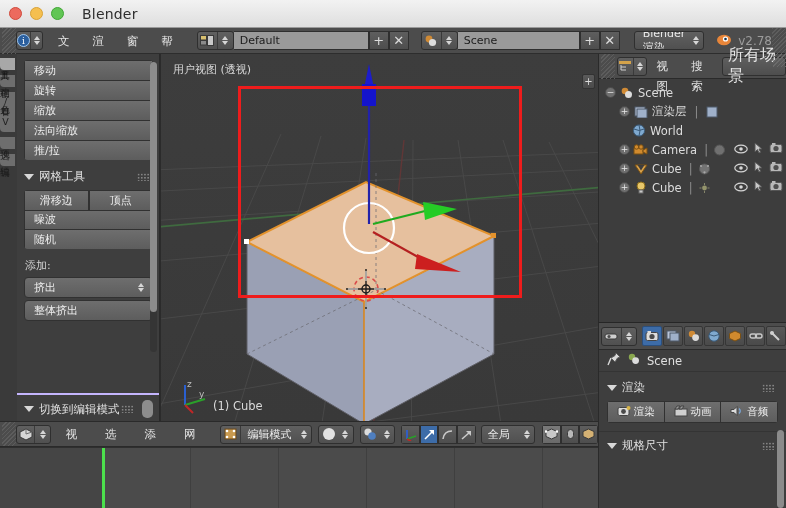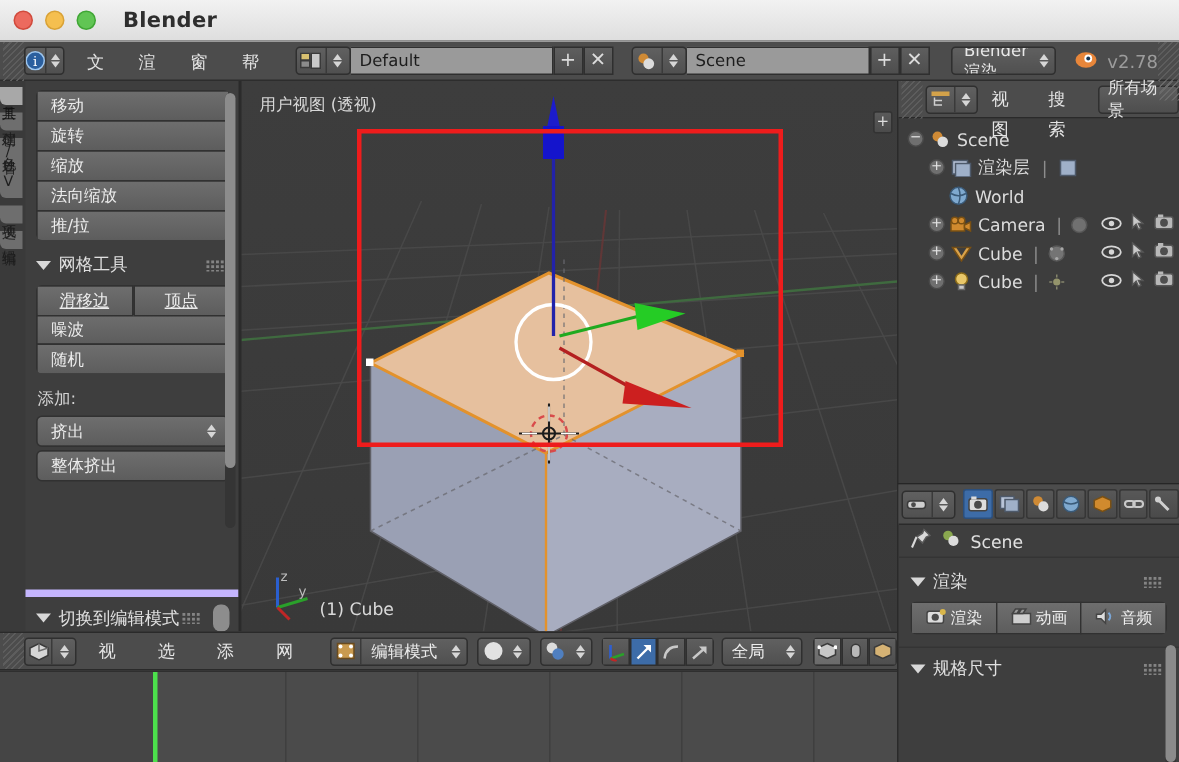--- a/index.html
+++ b/index.html
@@ -17,40 +17,40 @@
     background: linear-gradient(#f2f2f2, #dedede);
     border-bottom: 1px solid #9a9a9a;
     display: flex; align-items: center;
   }
   .lights { display: flex; gap: 8px; margin-left: 9px; }
   .light { width: 13px; height: 13px; border-radius: 50%; }
   .light.red { background: #ec6a5e; border: 1px solid #d04a3c; }
   .light.yellow { background: #f5bf4f; border: 1px solid #d9a236; }
   .light.green { background: #61c554; border: 1px solid #3fa634; }
   #window-title {
-    margin-left: 18px; font-size: 14px; font-weight: bold; color: #2e2e2e;
+    margin-left: 18px; font-size: 14px; font-weight: normal; color: #2e2e2e;
     letter-spacing: .2px;
   }
 
   
   #topbar {
     position: absolute; left: 0; top: 28px; width: 786px; height: 26px;
     background: #4c4c4c; border-bottom: 1px solid #2d2d2d;
     display: flex; align-items: center; padding-left: 2px;
     font-size: 11px; color: #e2e2e2;
   }
   .hdr-grip {
     width: 14px; height: 26px; flex: none;
     background:
       repeating-linear-gradient(-45deg, #5d5d5d 0 1px, transparent 1px 3px);
   }
   .btn {
     background: linear-gradient(#5e5e5e, #4e4e4e);
     border: 1px solid #303030; border-radius: 3px;
-    color: #e3e3e3; font-size: 11px;
+    color: #e3e3e3; font-size: 16px;
     display: flex; align-items: center; justify-content: center;
     height: 19px; padding: 0 5px; cursor: default;
   }
   .menu-item {
     padding: 0 9px; height: 20px; line-height: 20px;
     font-size: 11.5px; color: #e4e4e4; cursor: default;
   }
   .combo {
     display: flex; align-items: center; height: 19px;
     background: linear-gradient(#606060, #505050);
@@ -119,40 +119,40 @@
   }
   .tool-btn {
     background: linear-gradient(#6e6e6e, #5d5d5d);
     border: 1px solid #313131; color: #ececec; font-size: 11px;
     height: 21px; display: flex; align-items: center; padding-left: 9px;
     margin-bottom: -1px; cursor: default;
   }
   .tool-group { border-radius: 4px; overflow: hidden; margin-bottom: 9px; }
   .sub-label { color: #d2d2d2; font-size: 11px; margin: 2px 0 4px 1px; }
   .row2 { display: flex; margin-bottom: -1px; }
-  .row2 .tool-btn { flex: 1; justify-content: center; padding-left: 0; text-decoration: underline; }
+  .row2 .tool-btn { flex: 1; justify-content: center; padding-left: 0; }
   .row2 .tool-btn + .tool-btn { border-left: 1px solid #313131; }
   .dropdn {
     background: linear-gradient(#6e6e6e, #5d5d5d);
     border: 1px solid #313131; border-radius: 4px; color: #ececec;
     font-size: 11px; height: 21px; display: flex; align-items: center;
     padding-left: 9px; margin-bottom: 2px; position: relative;
   }
   .dropdn .updown { position: absolute; right: 4px; }
   #shelf-scroll {
     position: absolute; right: 2px; top: 8px; width: 7px; height: 290px;
     background: #353535; border-radius: 4px;
   }
   #shelf-scroll::after {
     content: ""; position: absolute; left: 0; top: 0; width: 7px; height: 250px;
     background: #8c8c8c; border-radius: 4px;
   }
   #bottom-panel {
     position: absolute; left: 17px; right: 0; bottom: 0; height: 28px;
-    border-top: 5px solid #c4b5fd; padding: 5px 6px 0 7px;
+    border-top: 2px solid #c4b5fd; padding: 5px 6px 0 7px;
   }
 
   
   #viewport {
     position: absolute; left: 161px; top: 0; width: 437px; height: 367px;
     background: #3b3b3b; overflow: hidden;
   }
   #grid { position: absolute; inset: 0; }
   #view-label {
     position: absolute; left: 12px; top: 8px; color: #d7d7d7; font-size: 11px;

